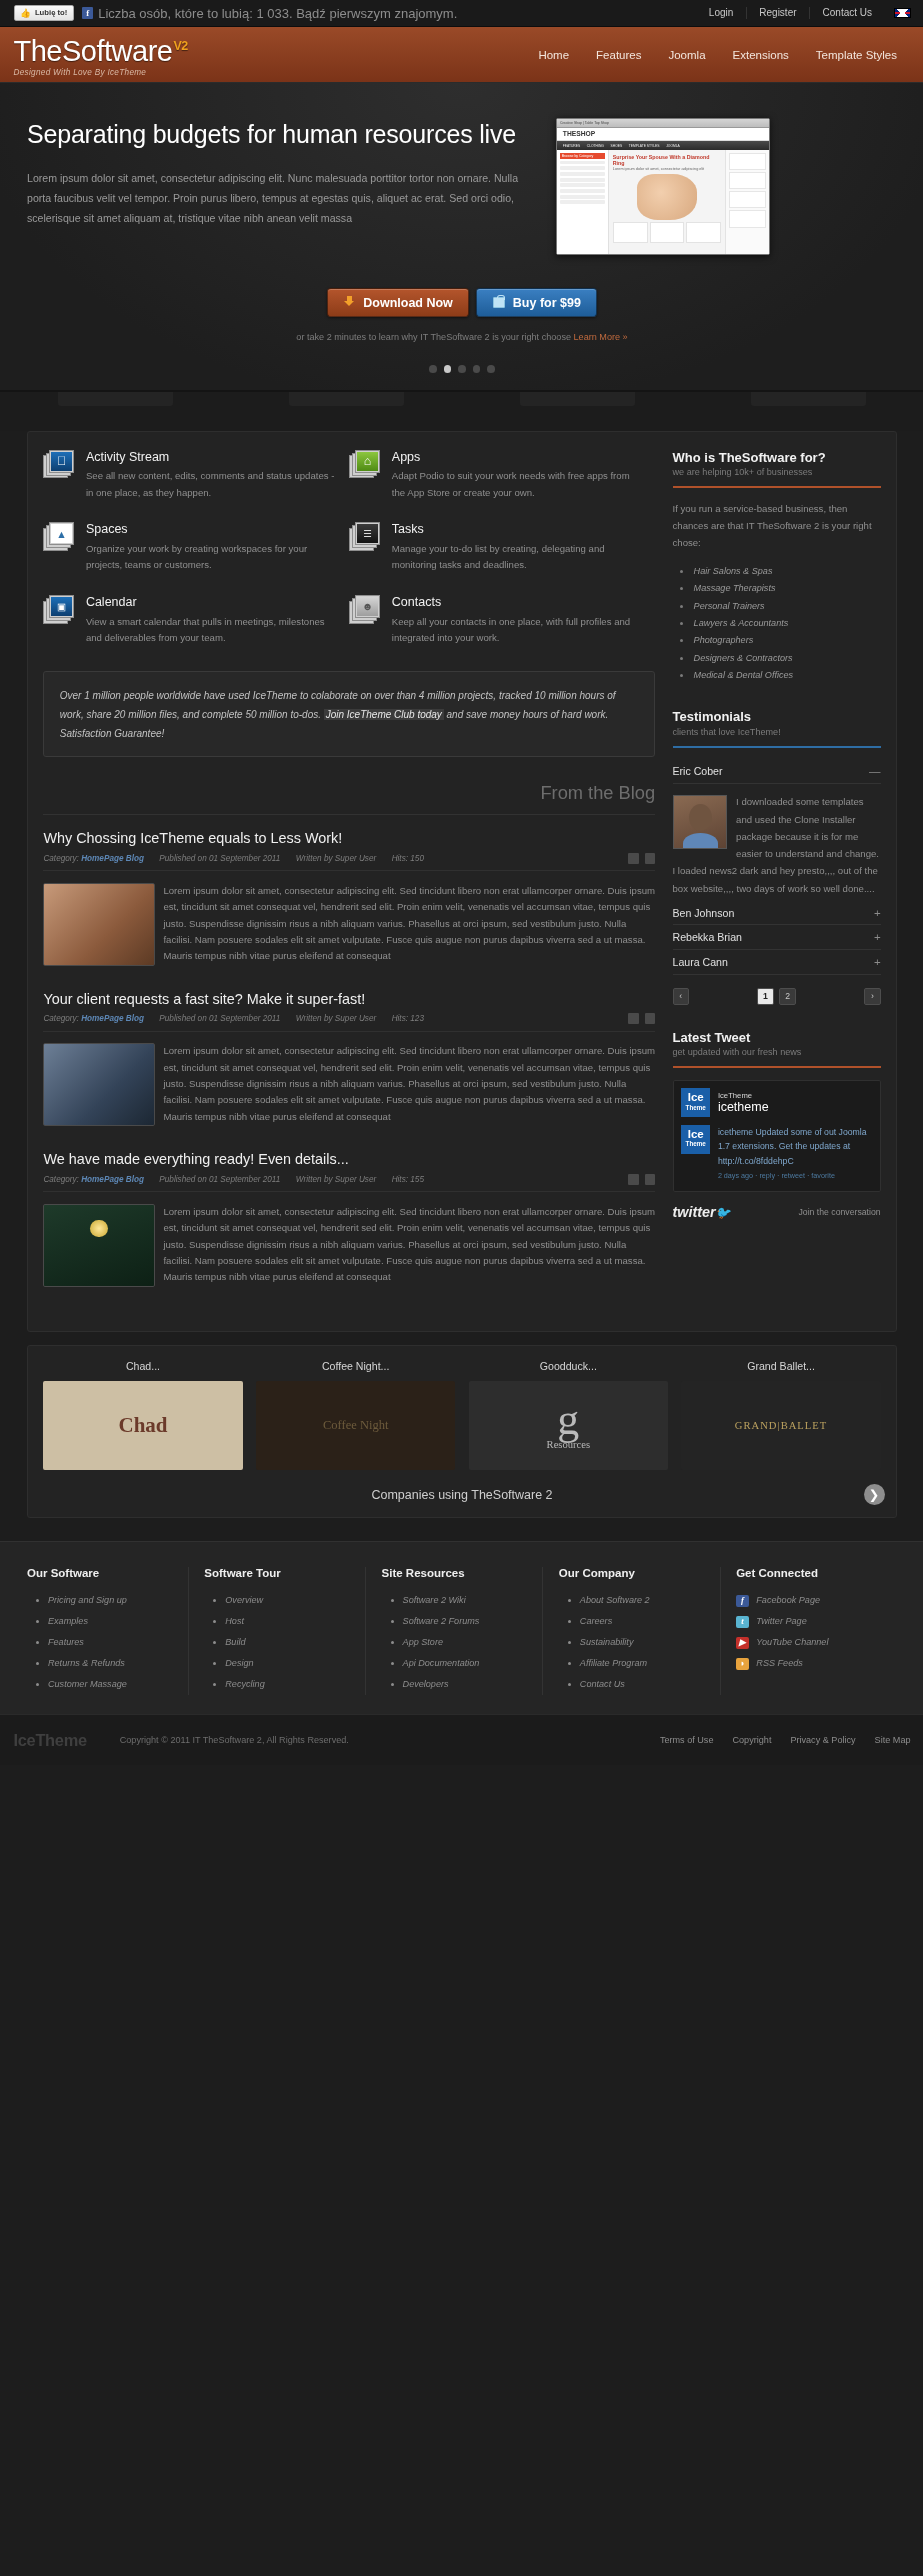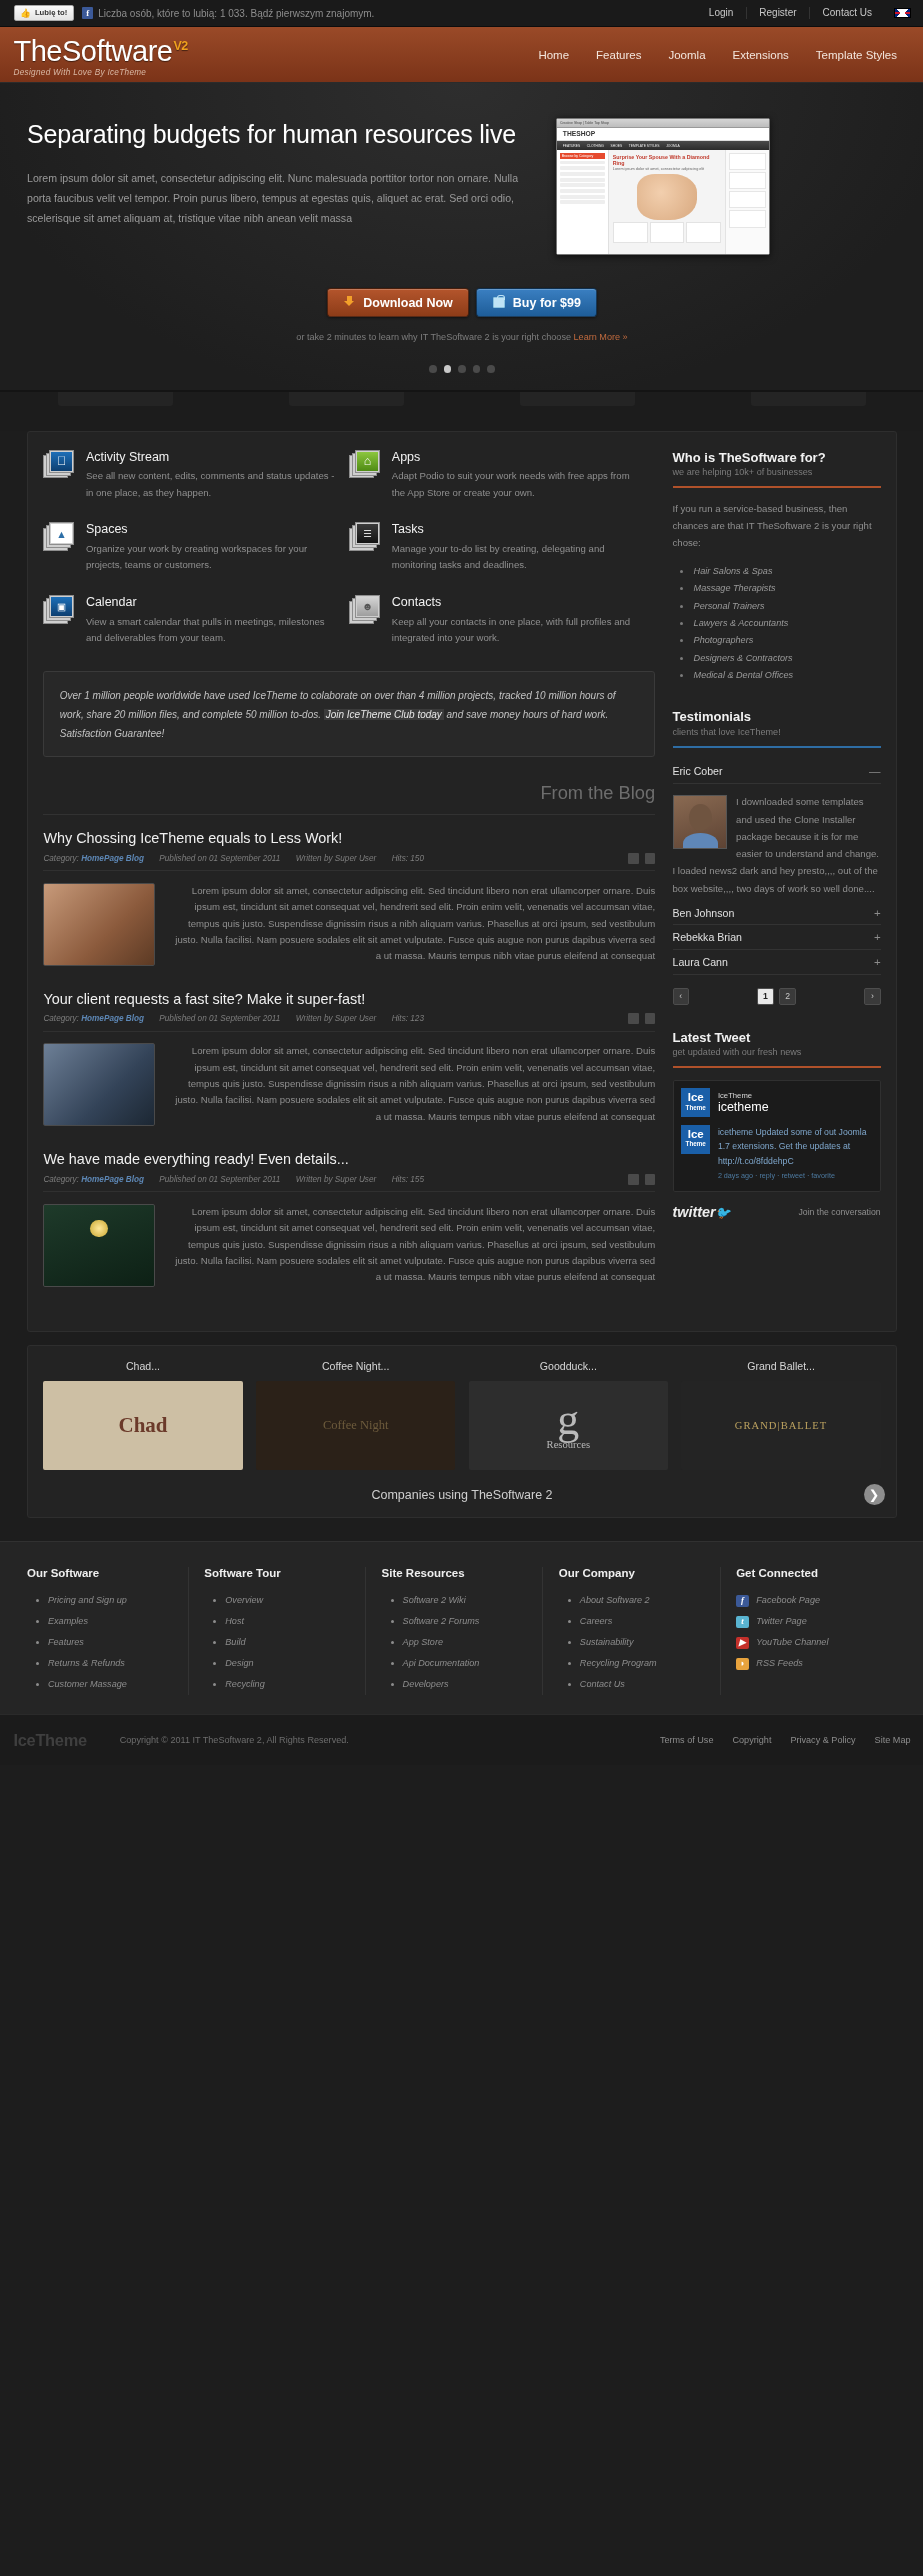--- a/index.html
+++ b/index.html
@@ -31,21 +31,21 @@
     padding: 1.9px 5.8px; line-height: 10.6px;
   }
   .thumb-glyph { font-size: 8.7px; }
   .fb-badge {
     width: 11.5px; height: 11.5px; background: #3b5998; color: #fff;
     font-size: 8.7px; font-weight: bold; font-family: "Liberation Serif", serif;
     display: flex; align-items: center; justify-content: center;
     margin-left: 7.7px; border-radius: 1px;
   }
   .fb-count {
-    font-size: 10px; color: #8d8d8d; margin-left: 4.8px; white-space: nowrap;
+    font-size: 13px; color: #8d8d8d; margin-left: 4.8px; white-space: nowrap;
   }
   .topbar-right {
     margin-left: auto; display: flex; align-items: center;
   }
   .topbar-right a {
     color: #c9c9c9; font-size: 10px; padding: 0 12.5px;
     border-right: 1px solid #333; line-height: 11.5px;
   }
   .topbar-right a:last-of-type { border-right: none; }
   .flag {
@@ -258,21 +258,21 @@
     display: flex; align-items: center; gap: 15.4px;
     font-size: 8.2px; color: #7d7d7d; font-style: italic;
     border-bottom: 1px solid #303030; padding-bottom: 6.7px; margin-bottom: 11.5px;
   }
   .post-meta .cat-link { color: #5d87b5; font-weight: bold; }
   .post-meta .tools { margin-left: auto; display:flex; gap: 5.8px; }
   .tool-ico {
     width: 10.6px; height: 10.6px; background: #4a4a4a; border-radius: 1px;
     display:inline-block;
   }
-  .post-body { display: flex; gap: 19px; text-align: right; }
+  .post-body { display: flex; gap: 8px; }
   .post-thumb {
     width: 112px; height: 83px; flex: 0 0 112px; border: 1px solid #4a4a4a;
     border-radius: 1.9px; overflow: hidden; position: relative;
   }
   .pt1 { background: linear-gradient(135deg,#c79a7a,#8b5a3c 60%,#5c3a24); }
   .pt2 { background: linear-gradient(135deg,#6d7f96,#334358 60%,#1c2733); }
   .pt3 { background: linear-gradient(160deg,#1e3a2a,#0d2015); }
   .pt3:after {
     content:""; position:absolute; left:46px; top:15.4px; width:17.3px; height:17.3px;
     border-radius:50%; background: radial-gradient(circle,#ffe89a,#c8a62e);
@@ -866,21 +866,21 @@
         <li>Api Documentation</li>
         <li>Developers</li>
       </ul>
     </div>
     <div class="fcol">
       <h4>Our Company</h4>
       <ul>
         <li>About Software 2</li>
         <li>Careers</li>
         <li>Sustainability</li>
-        <li>Recycling Program</li>
+        <li>Affiliate Program</li>
         <li>Contact Us</li>
       </ul>
     </div>
     <div class="fcol social">
       <h4>Get Connected</h4>
       <ul>
         <li>
           <span class="sico s-fb">f</span>
           <span>Facebook Page</span>
         </li>

